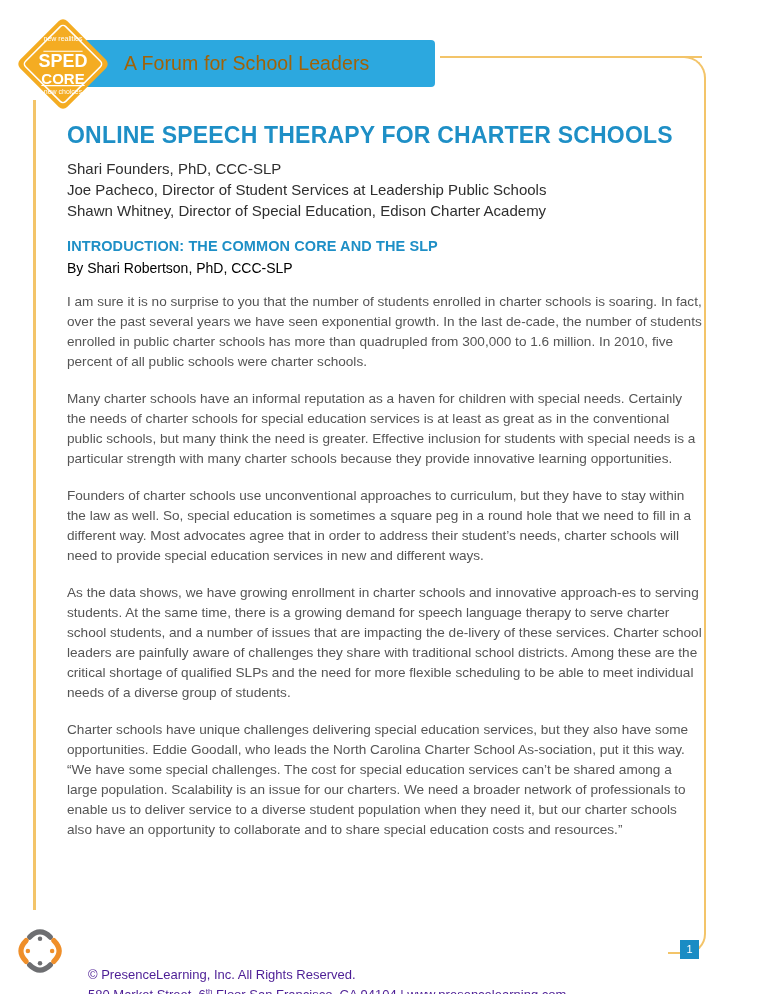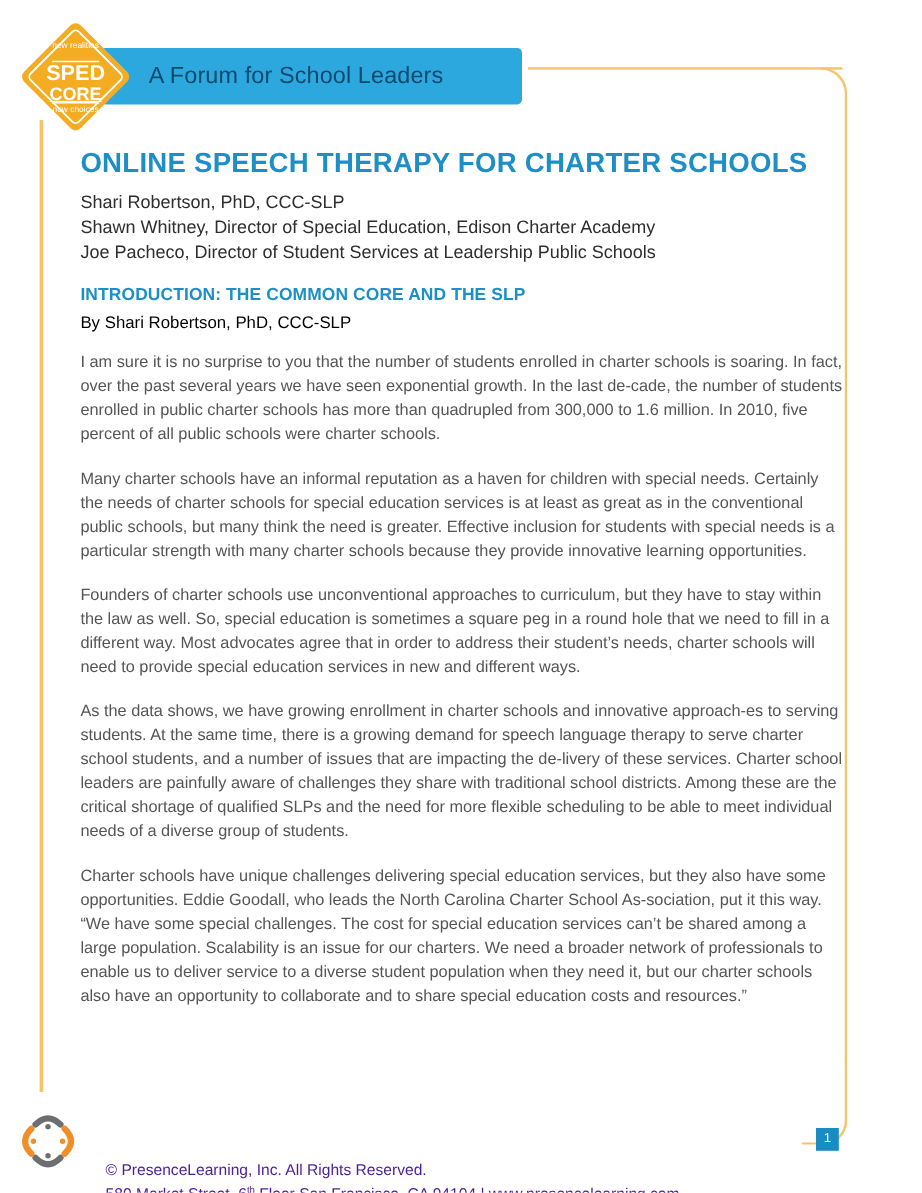--- a/index.html
+++ b/index.html
@@ -5,21 +5,21 @@
     html, body { margin: 0; padding: 0; background: #ffffff; }
     body { width: 768px; height: 994px; position: relative; overflow: hidden;
       font-family: "Liberation Sans", sans-serif; color: #555; }
 
     
     .frame-top { position: absolute; left: 440px; top: 56px; width: 262px; height: 2px; background: #f3c469; }
     .left-line { position: absolute; left: 33px; top: 100px; width: 3px; height: 810px; background: #f3c469; }
 
     
     .banner { position: absolute; left: 84px; top: 40px; width: 351px; height: 47px; background: #2ca8df; border-radius: 4px; }
-    .banner-title { position: absolute; left: 124px; top: 40px; height: 64px; line-height: 47px; color: #0c4a6e; font-size: 19.5px; letter-spacing: 0.1px; text-align: center; }
+    .banner-title { position: absolute; left: 124px; top: 40px; height: 64px; line-height: 47px; color: #a16207; font-size: 19.5px; letter-spacing: 0.1px; text-align: center; }
     .sign { position: absolute; left: 14px; top: 15px; width: 98px; height: 98px; }
     .sign-text { position: absolute; left: 14px; top: 15px; width: 98px; height: 98px; text-align: center; color: #fff; }
     .sign-small { position: absolute; left: 0; width: 100%; font-size: 7px; color: #fff; }
     .sign-big { position: absolute; left: 0; width: 100%; font-size: 18px; font-weight: bold; line-height: 18px; text-align: center; }
 
     
     .content { position: absolute; left: 67px; top: 122px; width: 640px; }
     .doc-title { color: #1e8fc6; font-weight: bold; font-size: 23px; letter-spacing: 0.2px; margin: 0 0 9px 0; }
     .author-line { color: #2e2e2e; font-size: 15px; line-height: 21px; }
     .section-title { color: #1e8fc6; font-weight: bold; font-size: 14.5px; margin: 17px 0 6px 0; letter-spacing: 0.1px; }
@@ -55,23 +55,23 @@
 </svg>
 <div class="sign-text">
   <div class="sign-small" style="top:20px;">new realities</div>
   <div class="sign-big" style="top:37px;">SPED</div>
   <div class="sign-big" style="top:55px; font-size:15px; text-decoration: underline;">CORE</div>
   <div class="sign-small" style="top:73px;">new choices</div>
 </div>
 
 <div class="content">
   <div class="doc-title">ONLINE SPEECH THERAPY FOR CHARTER SCHOOLS</div>
-  <div class="author-line">Shari Robertson, PhD, CCC-SLP</div>
+  <div class="author-line">Shari Founders, PhD, CCC-SLP</div>
+  <div class="author-line">Joe Pacheco, Director of Student Services at Leadership Public Schools</div>
   <div class="author-line">Shawn Whitney, Director of Special Education, Edison Charter Academy</div>
-  <div class="author-line">Joe Pacheco, Director of Student Services at Leadership Public Schools</div>
   <div class="section-title">INTRODUCTION: THE COMMON CORE AND THE SLP</div>
   <div class="byline">By Shari Robertson, PhD, CCC-SLP</div>
   <p class="para">I am sure it is no surprise to you that the number of students enrolled in charter schools is soaring. In fact, over the past several years we have seen exponential growth. In the last de-cade, the number of students enrolled in public charter schools has more than quadrupled from 300,000 to 1.6 million. In 2010, five percent of all public schools were charter schools.</p>
   <p class="para">Many charter schools have an informal reputation as a haven for children with special needs. Certainly the needs of charter schools for special education services is at least as great as in the conventional public schools, but many think the need is greater. Effective inclusion for students with special needs is a particular strength with many charter schools because they provide innovative learning opportunities.</p>
   <p class="para">Founders of charter schools use unconventional approaches to curriculum, but they have to stay within the law as well. So, special education is sometimes a square peg in a round hole that we need to fill in a different way. Most advocates agree that in order to address their student’s needs, charter schools will need to provide special education services in new and different ways.</p>
   <p class="para">As the data shows, we have growing enrollment in charter schools and innovative approach-es to serving students. At the same time, there is a growing demand for speech language therapy to serve charter school students, and a number of issues that are impacting the de-livery of these services. Charter school leaders are painfully aware of challenges they share with traditional school districts. Among these are the critical shortage of qualified SLPs and the need for more flexible scheduling to be able to meet individual needs of a diverse group of students.</p>
   <p class="para">Charter schools have unique challenges delivering special education services, but they also have some opportunities. Eddie Goodall, who leads the North Carolina Charter School As-sociation, put it this way. “We have some special challenges. The cost for special education services can’t be shared among a large population. Scalability is an issue for our charters. We need a broader network of professionals to enable us to deliver service to a diverse student population when they need it, but our charter schools also have an opportunity to collaborate and to share special education costs and resources.”</p>
 </div>
 
 <svg class="footer-logo" viewBox="0 0 60 60">

